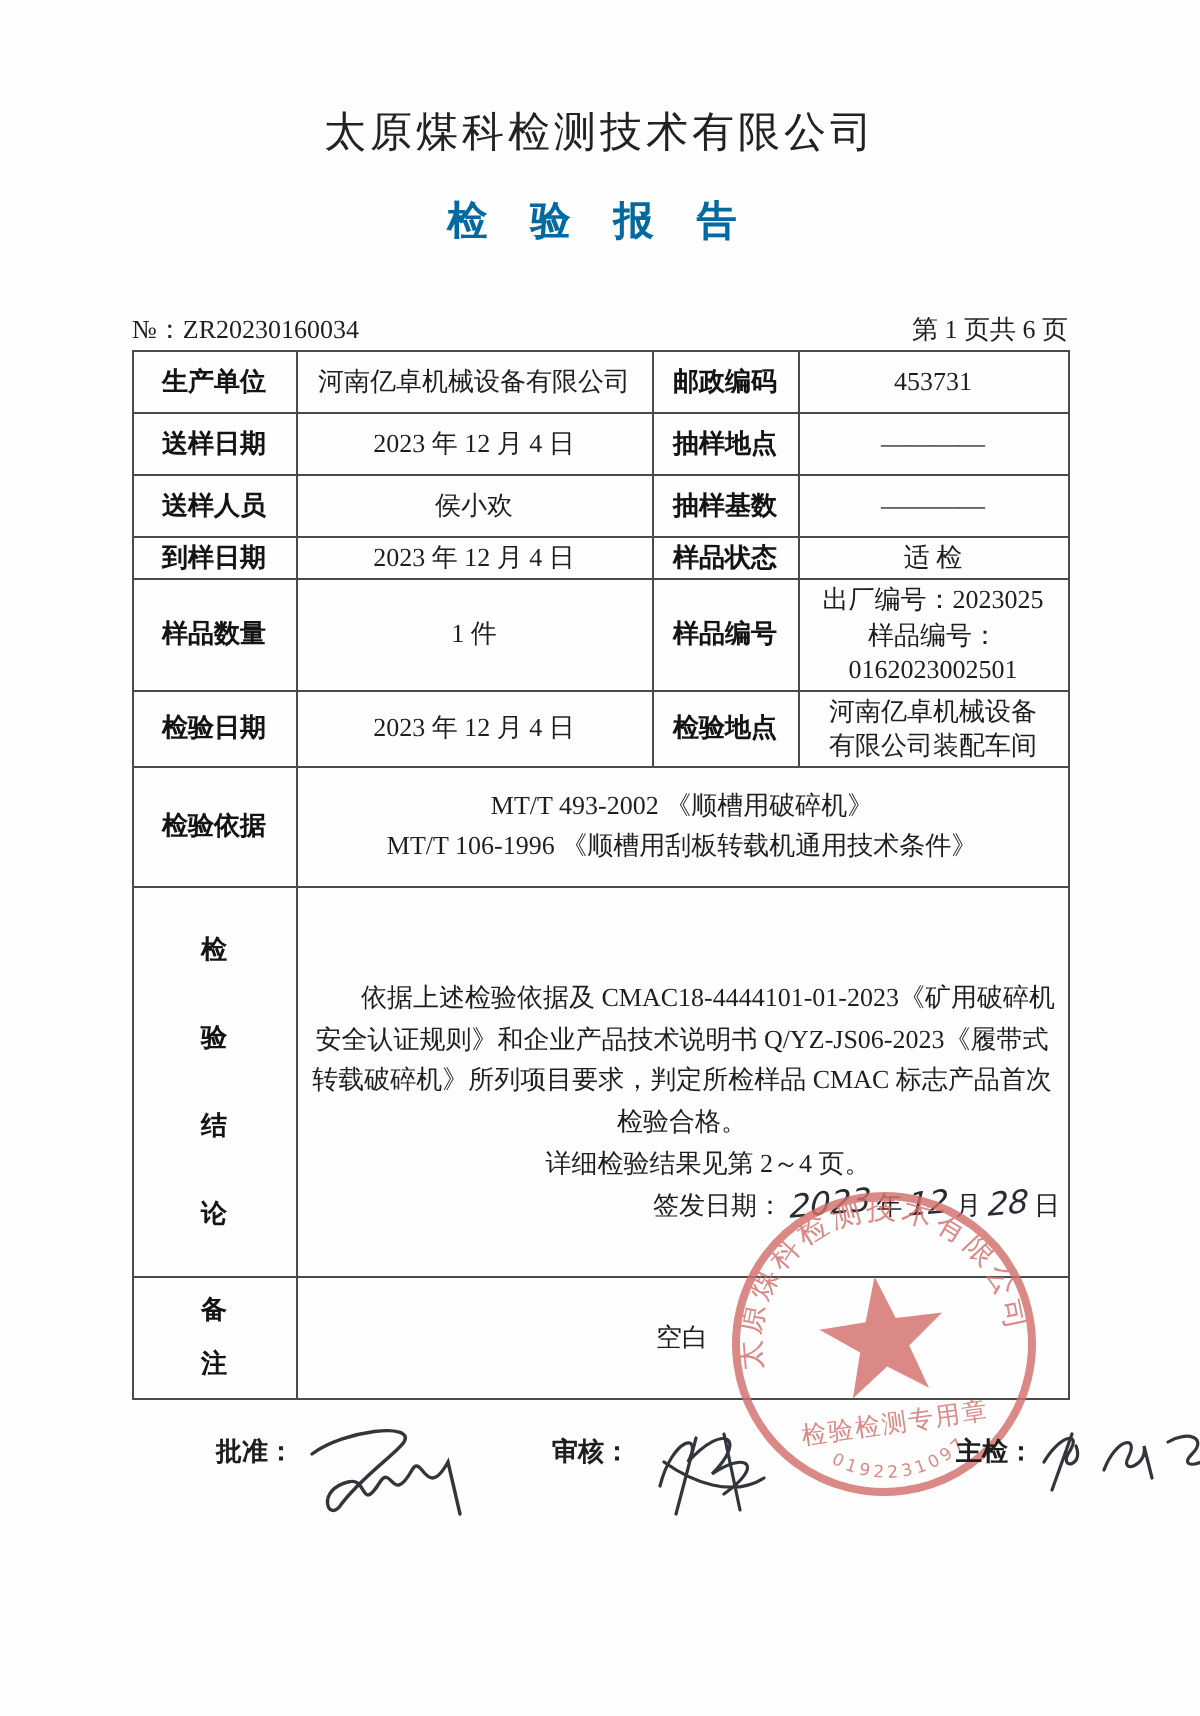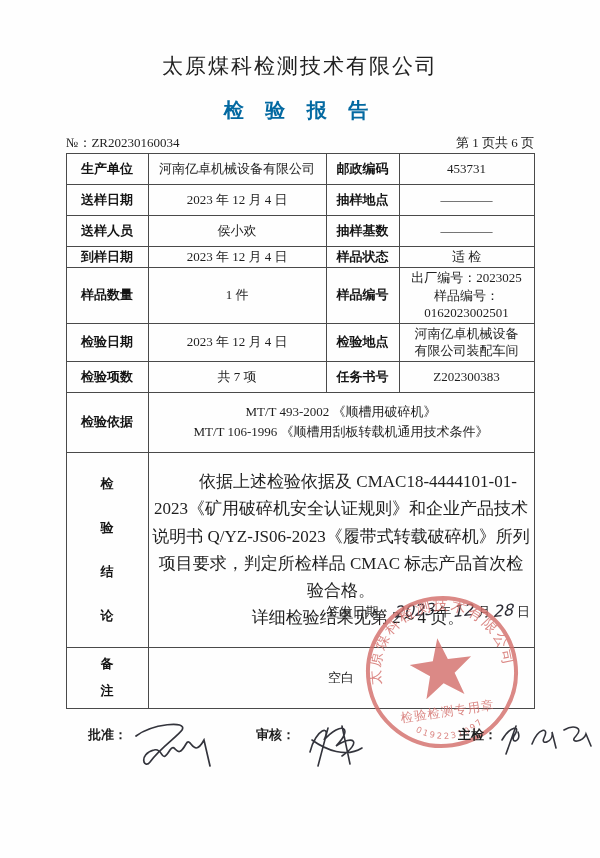--- a/index.html
+++ b/index.html
@@ -22,21 +22,21 @@
     margin-top:17px;
     text-align:center;
     font-size:20px;
     font-weight:bold;
     letter-spacing:8px;
     font-family:"Liberation Sans","DejaVu Sans",sans-serif;
     color:#0369a1;
   }
   .meta{
     width:468px;
-    margin:10px auto 1px auto;
+    margin:32px auto 1px auto;
     display:flex;
     justify-content:space-between;
     align-items:flex-end;
     font-size:13px;
   }
   table.main{
     width:468px;
     margin:0 auto;
     border-collapse:collapse;
     table-layout:fixed;
@@ -65,21 +65,21 @@
   td.concl-cell{
     position:relative;
     text-align:left;
     vertical-align:top;
     padding:10px 10px 0 10px;
   }
   .indent{
     margin:0;
     text-indent:2em;
     line-height:1.6;
-    font-size:17px;
+    font-size:13px;
   }
   .para2{}
   .signdate{
     position:absolute;
     left:178px;bottom:26px;
     font-size:13px;
     white-space:nowrap;
   }
   .hand{
     font-family:"DejaVu Sans",sans-serif;
@@ -88,21 +88,21 @@
     display:inline-block;
     transform:rotate(-5deg) skewX(-8deg);
     margin:0 3px;
     color:#2a2a33;
   }
   .footer-sign{
     position:relative;
     width:600px;height:70px;margin-top:12px;
     font-size:13px;
   }
-  .sig-block{position:absolute;top:5px;white-space:nowrap;}
+  .sig-block{position:absolute;top:5px;white-space:nowrap;margin-left:20px;}
   .sig-label{font-family:"Liberation Serif",serif;font-weight:bold;}
   .sig-svg{position:absolute;top:-8px;}
   .stamp{
     position:absolute;
     left:360px;top:590px;
     width:164px;height:164px;
     opacity:0.82;
     transform:rotate(-8deg);
     pointer-events:none;
   }
@@ -161,26 +161,20 @@
       <td class="lbl">样品编号</td>
       <td class="pre leftal">出厂编号：2023025
 样品编号：0162023002501</td>
     </tr>
     <tr style="height:37px">
       <td class="lbl">检验日期</td>
       <td>2023 年 12 月 4 日</td>
       <td class="lbl">检验地点</td>
       <td class="pre">河南亿卓机械设备
 有限公司装配车间</td>
-    </tr>
-    <tr style="height:31px">
-      <td class="lbl">检验项数</td>
-      <td>共 7 项</td>
-      <td class="lbl">任务书号</td>
-      <td>Z202300383</td>
     </tr>
 
     <tr style="height:60px">
       <td class="lbl">检验依据</td>
       <td class="basis-val" colspan="3">
         <div>MT/T 493-2002 《顺槽用破碎机》</div>
         <div>MT/T 106-1996 《顺槽用刮板转载机通用技术条件》</div>
       </td>
     </tr>
 

